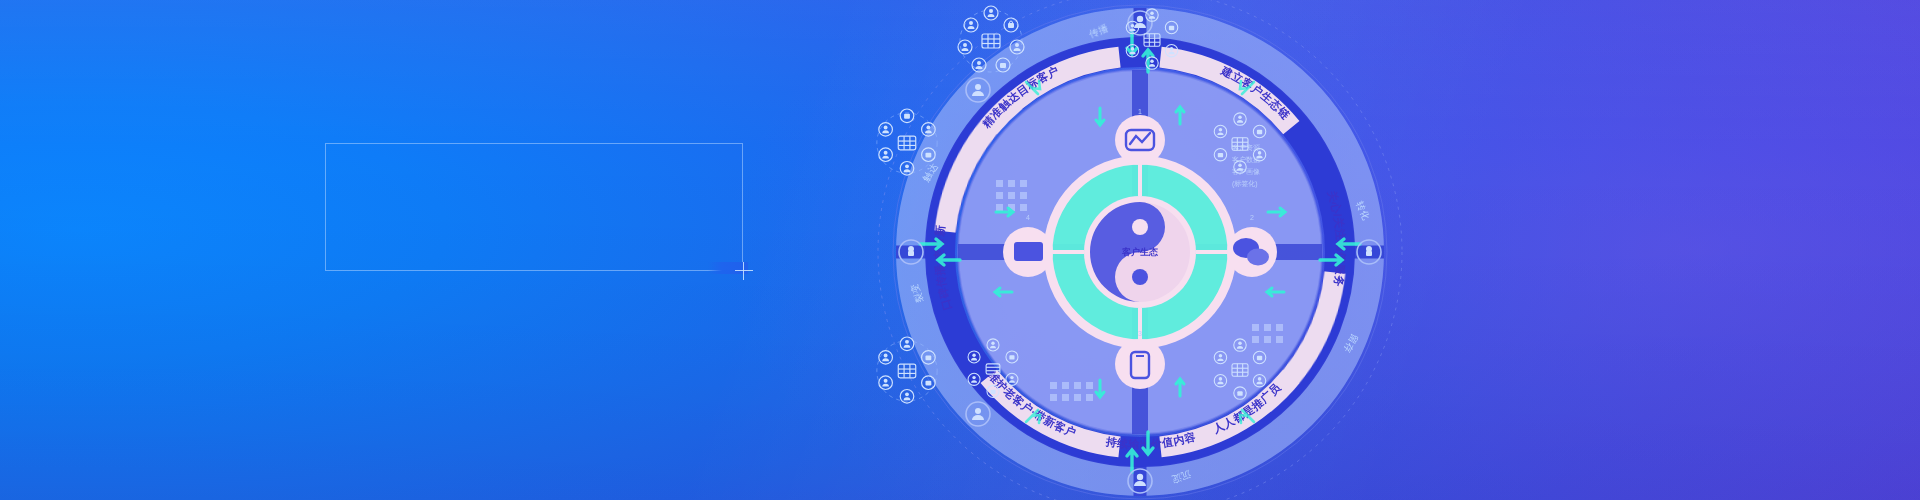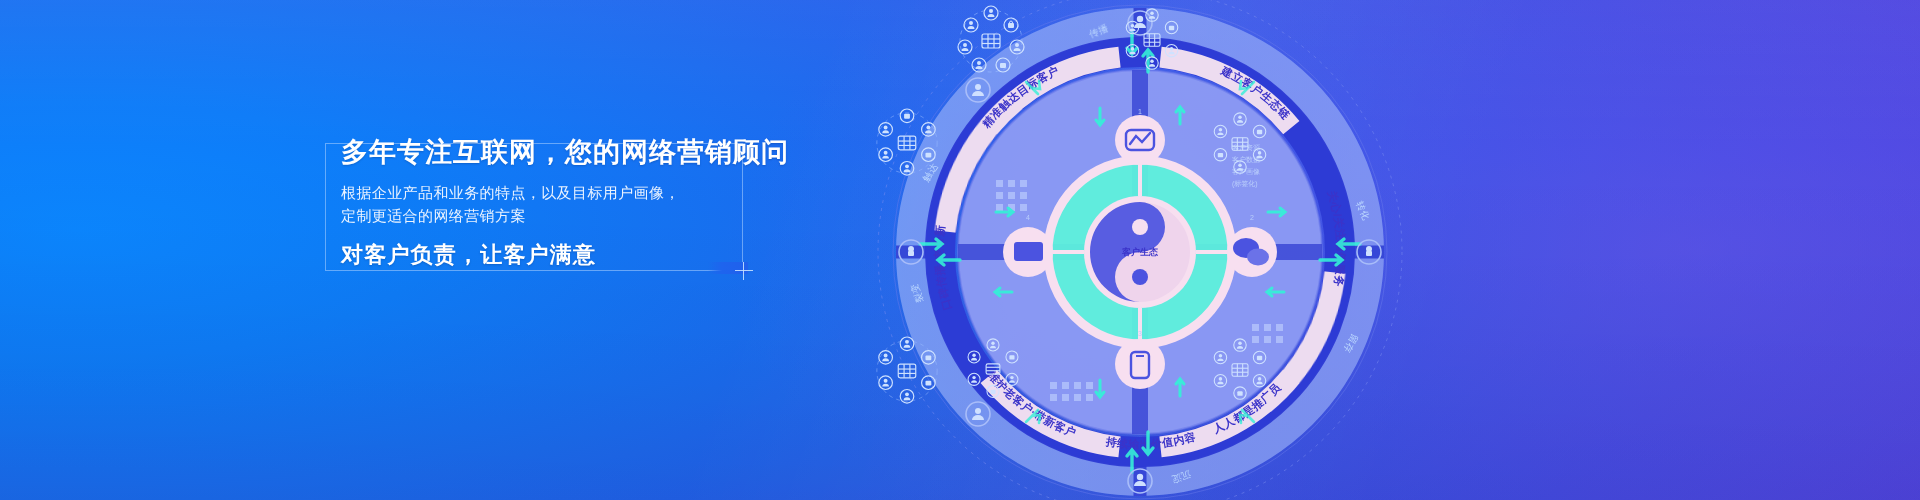--- a/index.html
+++ b/index.html
@@ -90,28 +90,20 @@
   <div class="sheen-b"></div>
   <div class="sheen-c"></div>
 
   <div class="copy-panel"></div>
   <div class="panel-open-mask"></div>
   <div class="crosshair">
     <i class="h"></i>
       <i class="v"></i>
   </div>
 
-  <div class="copy-inner">
-    <div class="headline">多年专注互联网，您的网络营销顾问</div>
-    <div class="sub-wrap">
-      <div class="sub-line">根据企业产品和业务的特点，以及目标用户画像，</div>
-      <div class="sub-line">定制更适合的网络营销方案</div>
-    </div>
-    <div class="tagline">对客户负责，让客户满意</div>
-  </div>
 
   <div class="graphic">
     <svg viewBox="0 0 680 680" xmlns="http://www.w3.org/2000/svg">
       <defs>
         <radialGradient id="glowCore" cx="50%" cy="50%" r="50%">
           <stop offset="0%" stop-color="#7f7bf0" stop-opacity="0.85"></stop>
           <stop offset="60%" stop-color="#4a46dd" stop-opacity="0.45"></stop>
           <stop offset="100%" stop-color="#3a3ad0" stop-opacity="0"></stop>
         </radialGradient>
         <linearGradient id="ringGrad" x1="0" y1="0" x2="1" y2="1">

